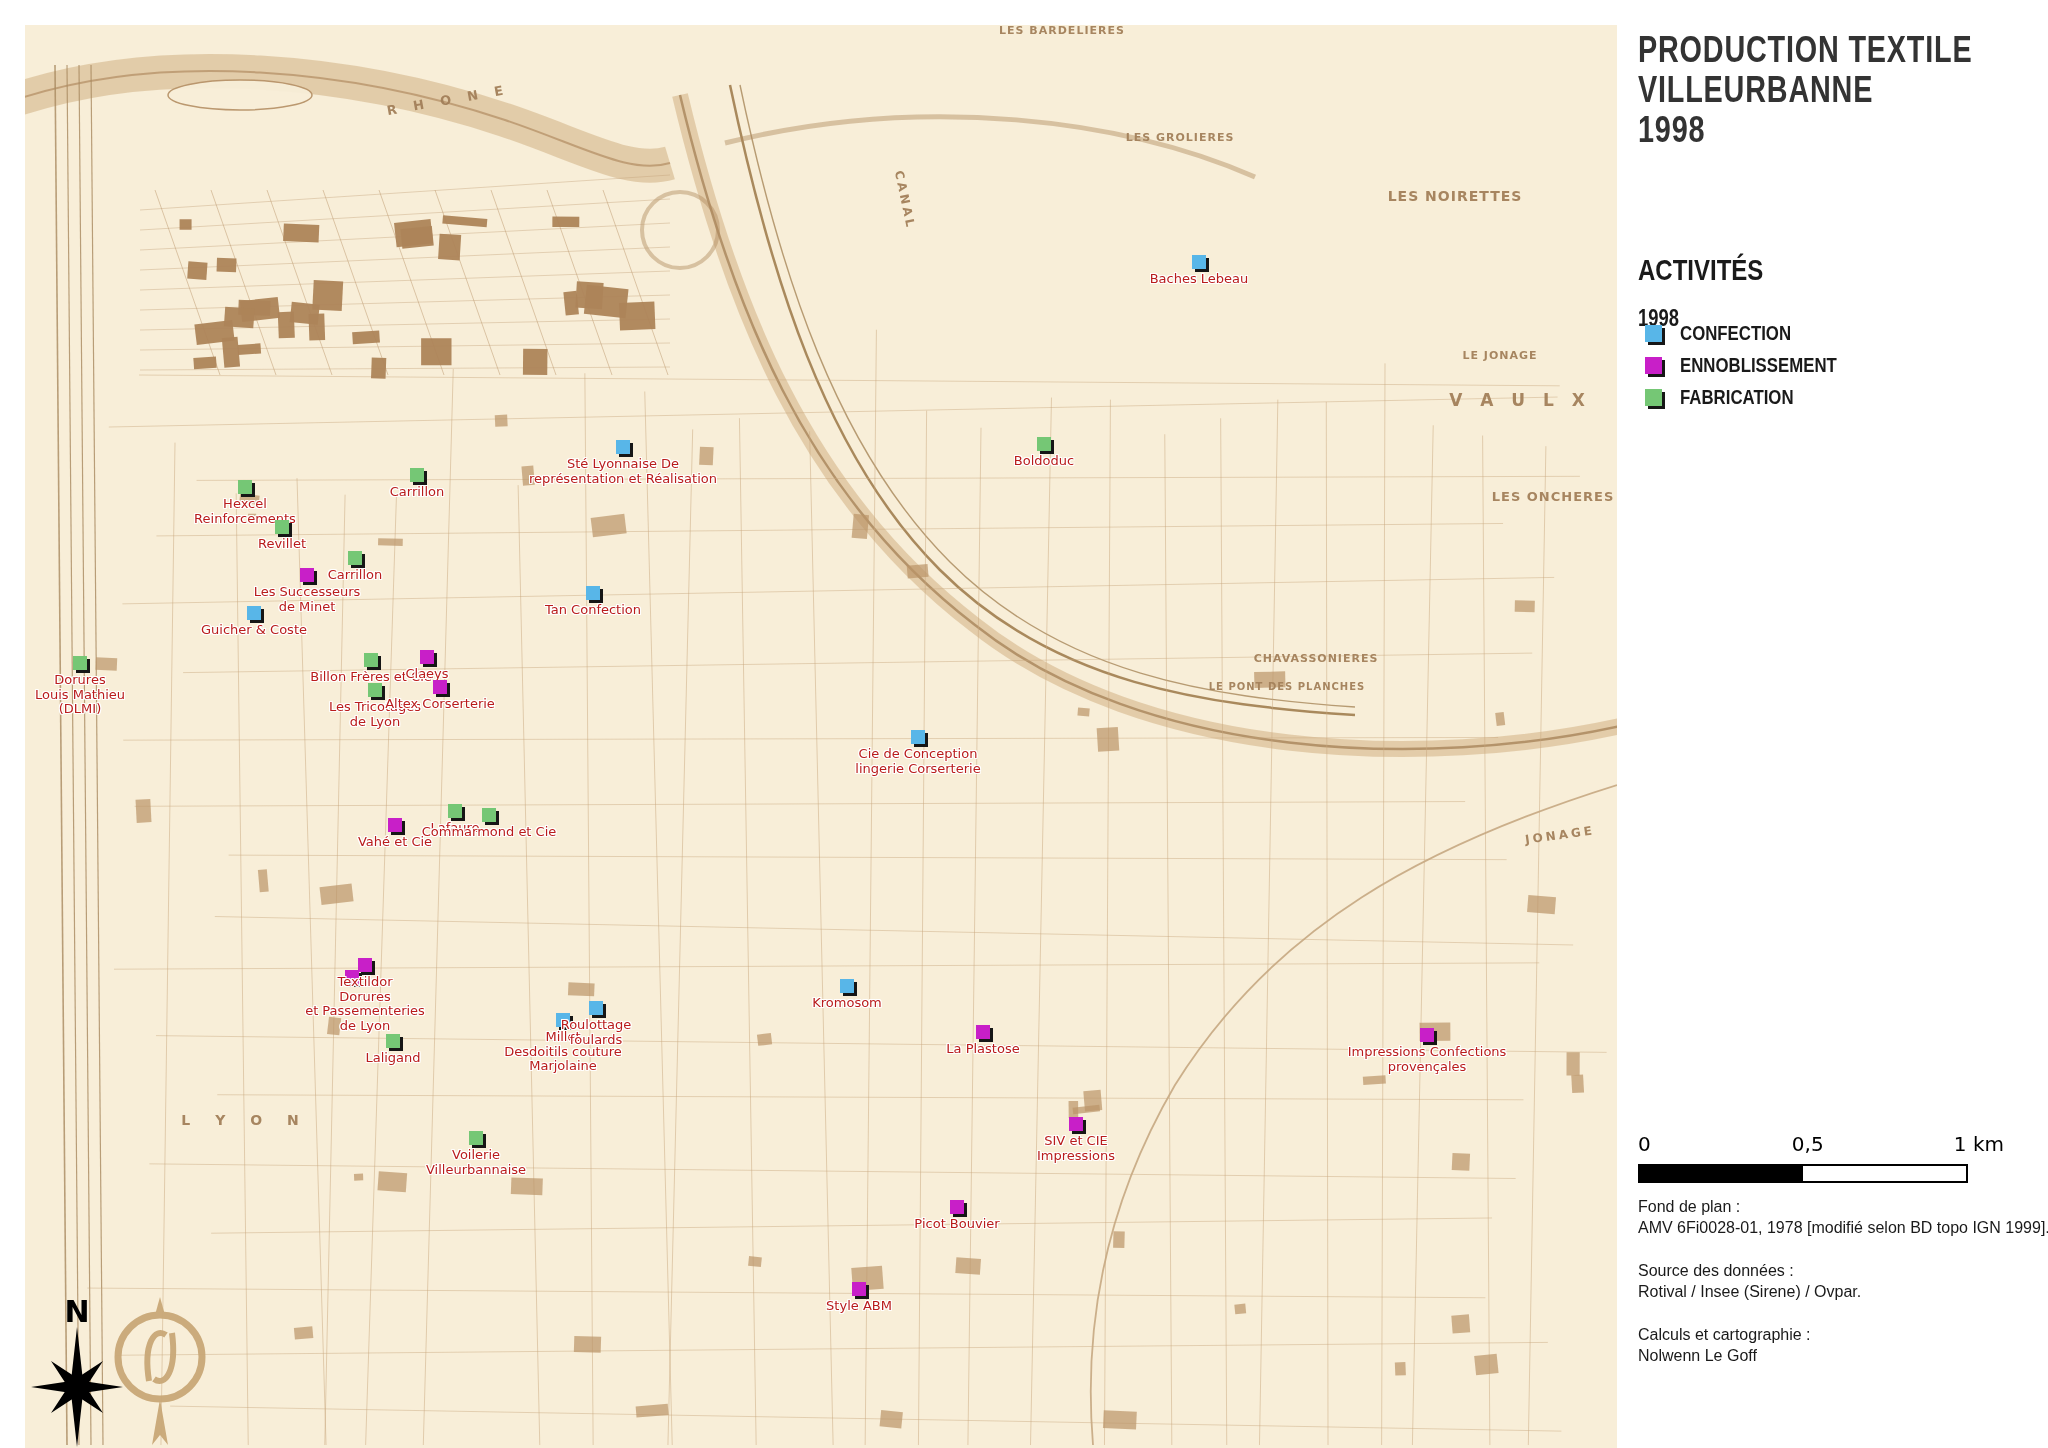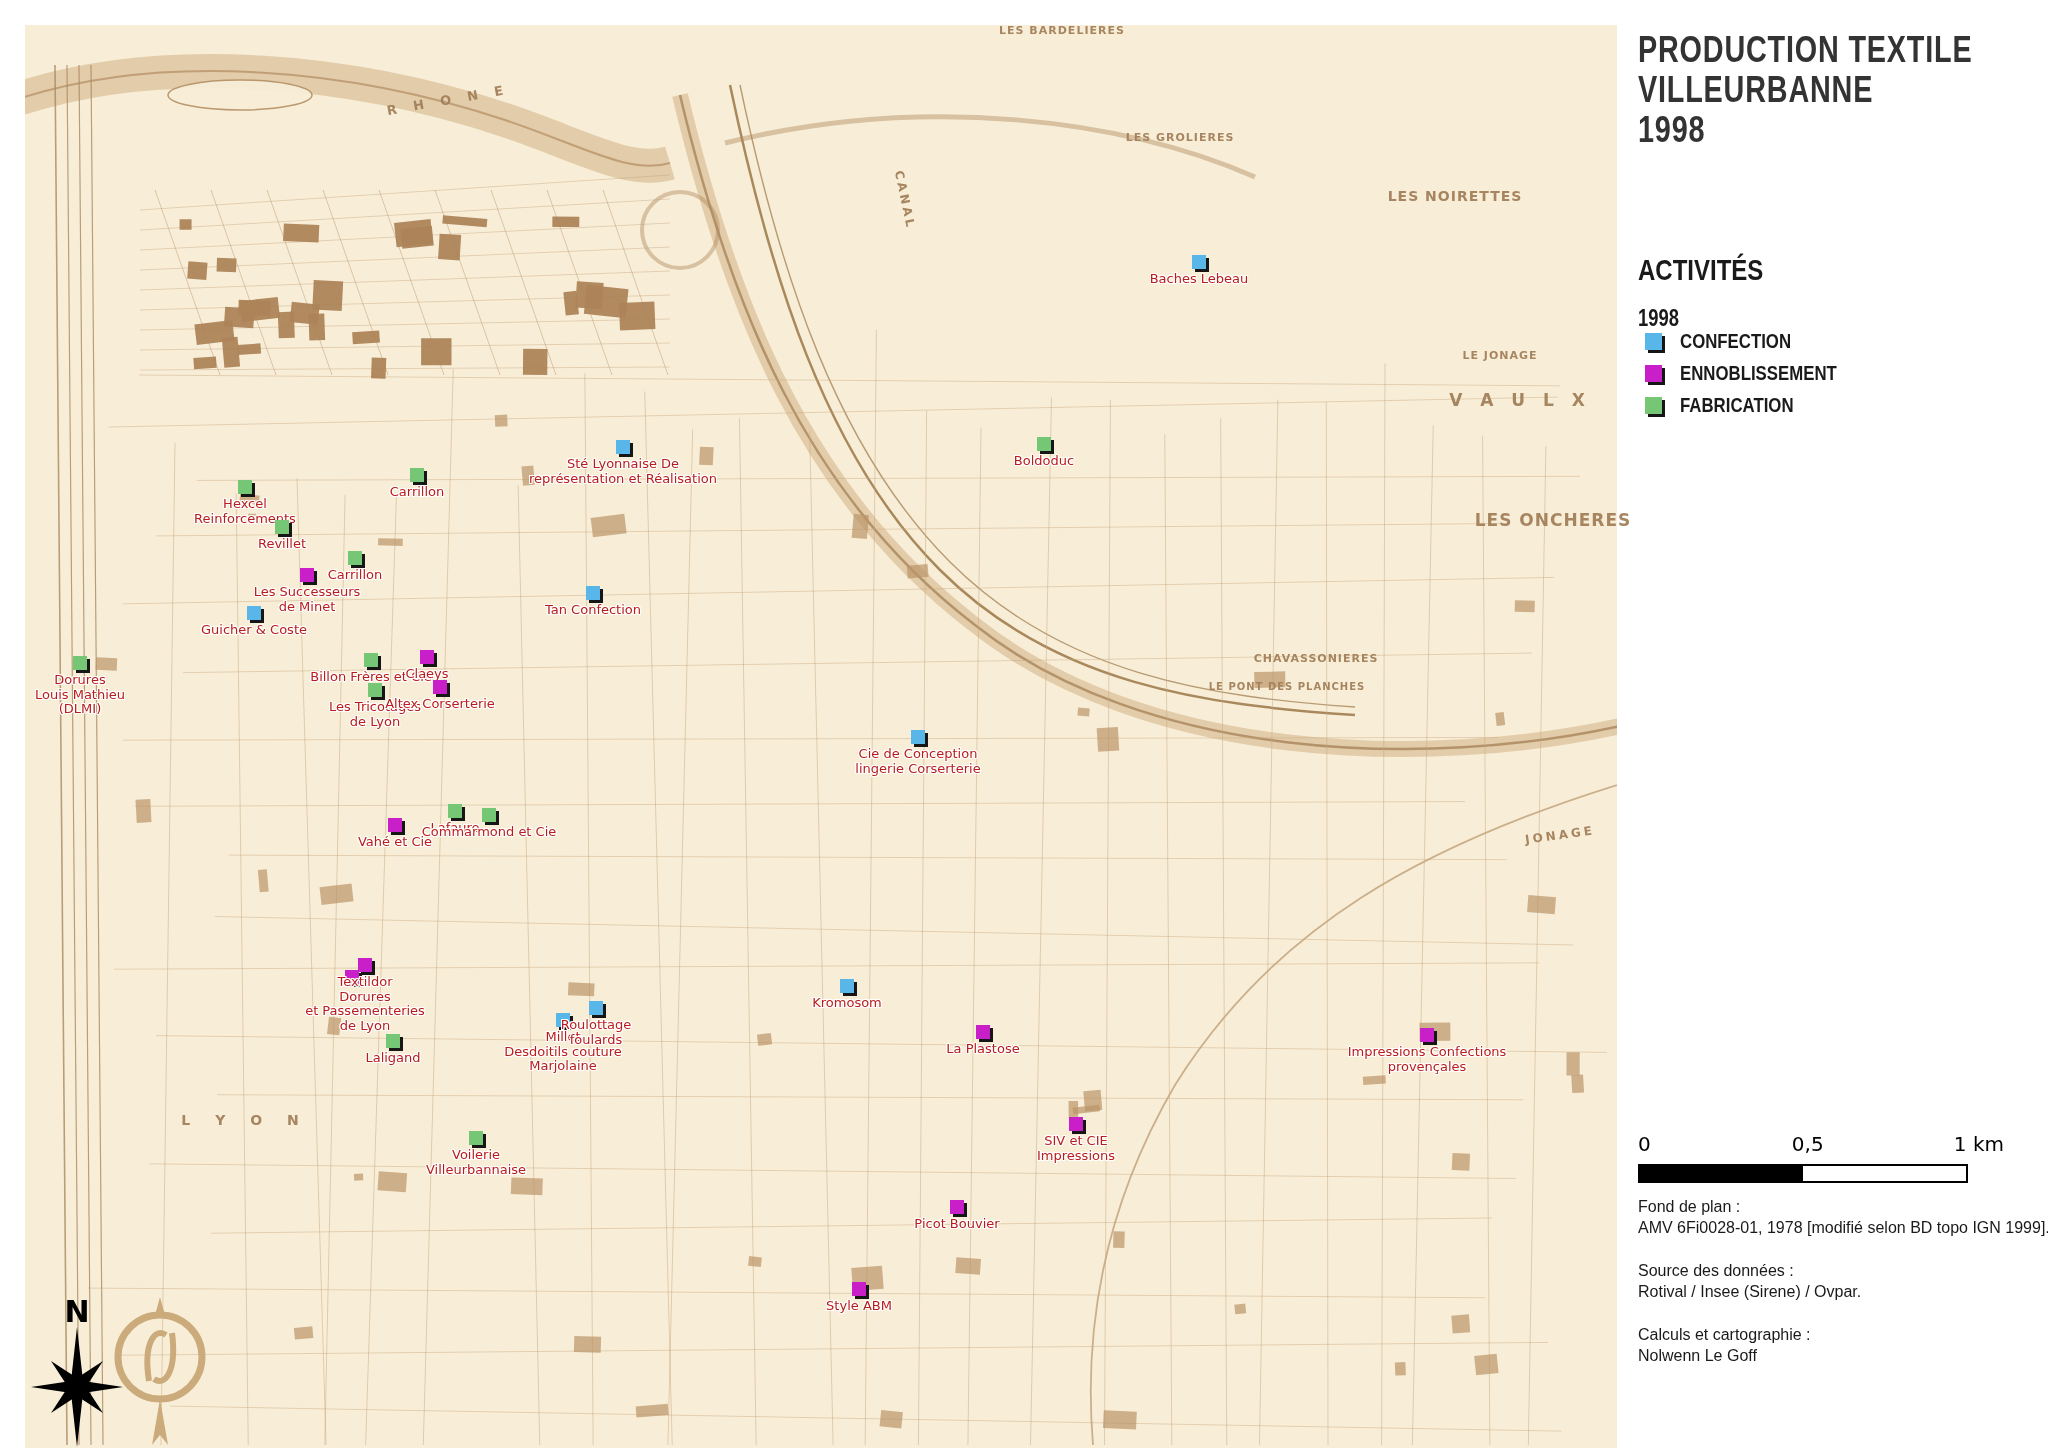--- a/index.html
+++ b/index.html
@@ -28,21 +28,21 @@
                            -1px 0 0 #fff,1px 0 0 #fff,0 -1px 0 #fff,0 1px 0 #fff;}
 
   
   .condensed{transform:scaleX(.8);transform-origin:left top;}
   #panel-title{position:absolute;left:1638px;top:30px;color:#333;
                font-weight:bold;font-size:36px;line-height:40px;letter-spacing:1px;white-space:nowrap;}
   #legend-heading{position:absolute;left:1638px;top:253px;color:#1a1a1a;
                font-weight:bold;font-size:30px;white-space:nowrap;}
   #legend-year{position:absolute;left:1638px;top:305px;color:#1a1a1a;
                font-weight:bold;font-size:23px;white-space:nowrap;}
-  #legend-items{position:absolute;left:1645px;top:325px;}
+  #legend-items{position:absolute;left:1645px;top:317px;}
   .legend-row{display:flex;align-items:center;height:32px;}
   .legend-row .swatch{width:17px;height:17px;box-shadow:3px 3px 0 #161616;margin-right:18px;flex:0 0 auto;}
   .legend-row .legend-label{font-weight:bold;font-size:21px;color:#1a1a1a;white-space:nowrap;}
 
   
   #scalebar{position:absolute;left:1638px;top:1132px;width:330px;}
   #scalebar .ticks{position:relative;height:28px;font:20px "DejaVu Sans",sans-serif;color:#000;}
   #scalebar .t0{position:absolute;left:0;top:0;}
   #scalebar .t05{position:absolute;left:50%;top:0;transform:translateX(-35%);}
   #scalebar .t1{position:absolute;right:-36px;top:0;}
@@ -243,21 +243,21 @@
   <div id="labels-layer">
       <span class="place-label" style="left: 448px; top: 100px; font-size: 13px; letter-spacing: 6px; transform: translate(-50%, -50%) rotate(-10deg);">R H O N E</span>
       <span class="place-label" style="left: 905px; top: 200px; font-size: 12px; letter-spacing: 3px; transform: translate(-50%, -50%) rotate(78deg);">CANAL</span>
       <span class="place-label" style="left: 245px; top: 1120px; font-size: 14px; letter-spacing: 10px; transform: translate(-50%, -50%) rotate(0deg);">L Y O N</span>
       <span class="place-label" style="left: 1560px; top: 835px; font-size: 12px; letter-spacing: 3px; transform: translate(-50%, -50%) rotate(-8deg);">JONAGE</span>
       <span class="place-label" style="left: 1520px; top: 400px; font-size: 17px; letter-spacing: 6px; transform: translate(-50%, -50%) rotate(0deg);">V A U L X</span>
       <span class="place-label" style="left: 1062px; top: 30px; font-size: 11px; letter-spacing: 1px; transform: translate(-50%, -50%) rotate(0deg);">LES BARDELIERES</span>
       <span class="place-label" style="left: 1180px; top: 137px; font-size: 11px; letter-spacing: 1px; transform: translate(-50%, -50%) rotate(0deg);">LES GROLIERES</span>
       <span class="place-label" style="left: 1455px; top: 196px; font-size: 14px; letter-spacing: 1px; transform: translate(-50%, -50%) rotate(0deg);">LES NOIRETTES</span>
       <span class="place-label" style="left: 1500px; top: 355px; font-size: 11px; letter-spacing: 1px; transform: translate(-50%, -50%) rotate(0deg);">LE JONAGE</span>
-      <span class="place-label" style="left: 1553px; top: 520px; font-size: 17px; letter-spacing: 1px; transform: translate(-50%, -50%) rotate(0deg);">LES ONCHERES</span>
+      <span class="place-label" style="left: 1553px; top: 496px; font-size: 13px; letter-spacing: 1px; transform: translate(-50%, -50%) rotate(0deg);">LES ONCHERES</span>
       <span class="place-label" style="left: 1316px; top: 658px; font-size: 11px; letter-spacing: 1px; transform: translate(-50%, -50%) rotate(0deg);">CHAVASSONIERES</span>
       <span class="place-label" style="left: 1287px; top: 686px; font-size: 10px; letter-spacing: 1px; transform: translate(-50%, -50%) rotate(0deg);">LE PONT DES PLANCHES</span>
     </div>
 
   <div id="markers-layer">
   <div class="marker" style="left: 1199px; top: 262px;">
     <span class="sq" style="background: rgb(88, 182, 232);"></span>
     <div class="lbl">
           <div>Baches Lebeau</div>
         </div>

